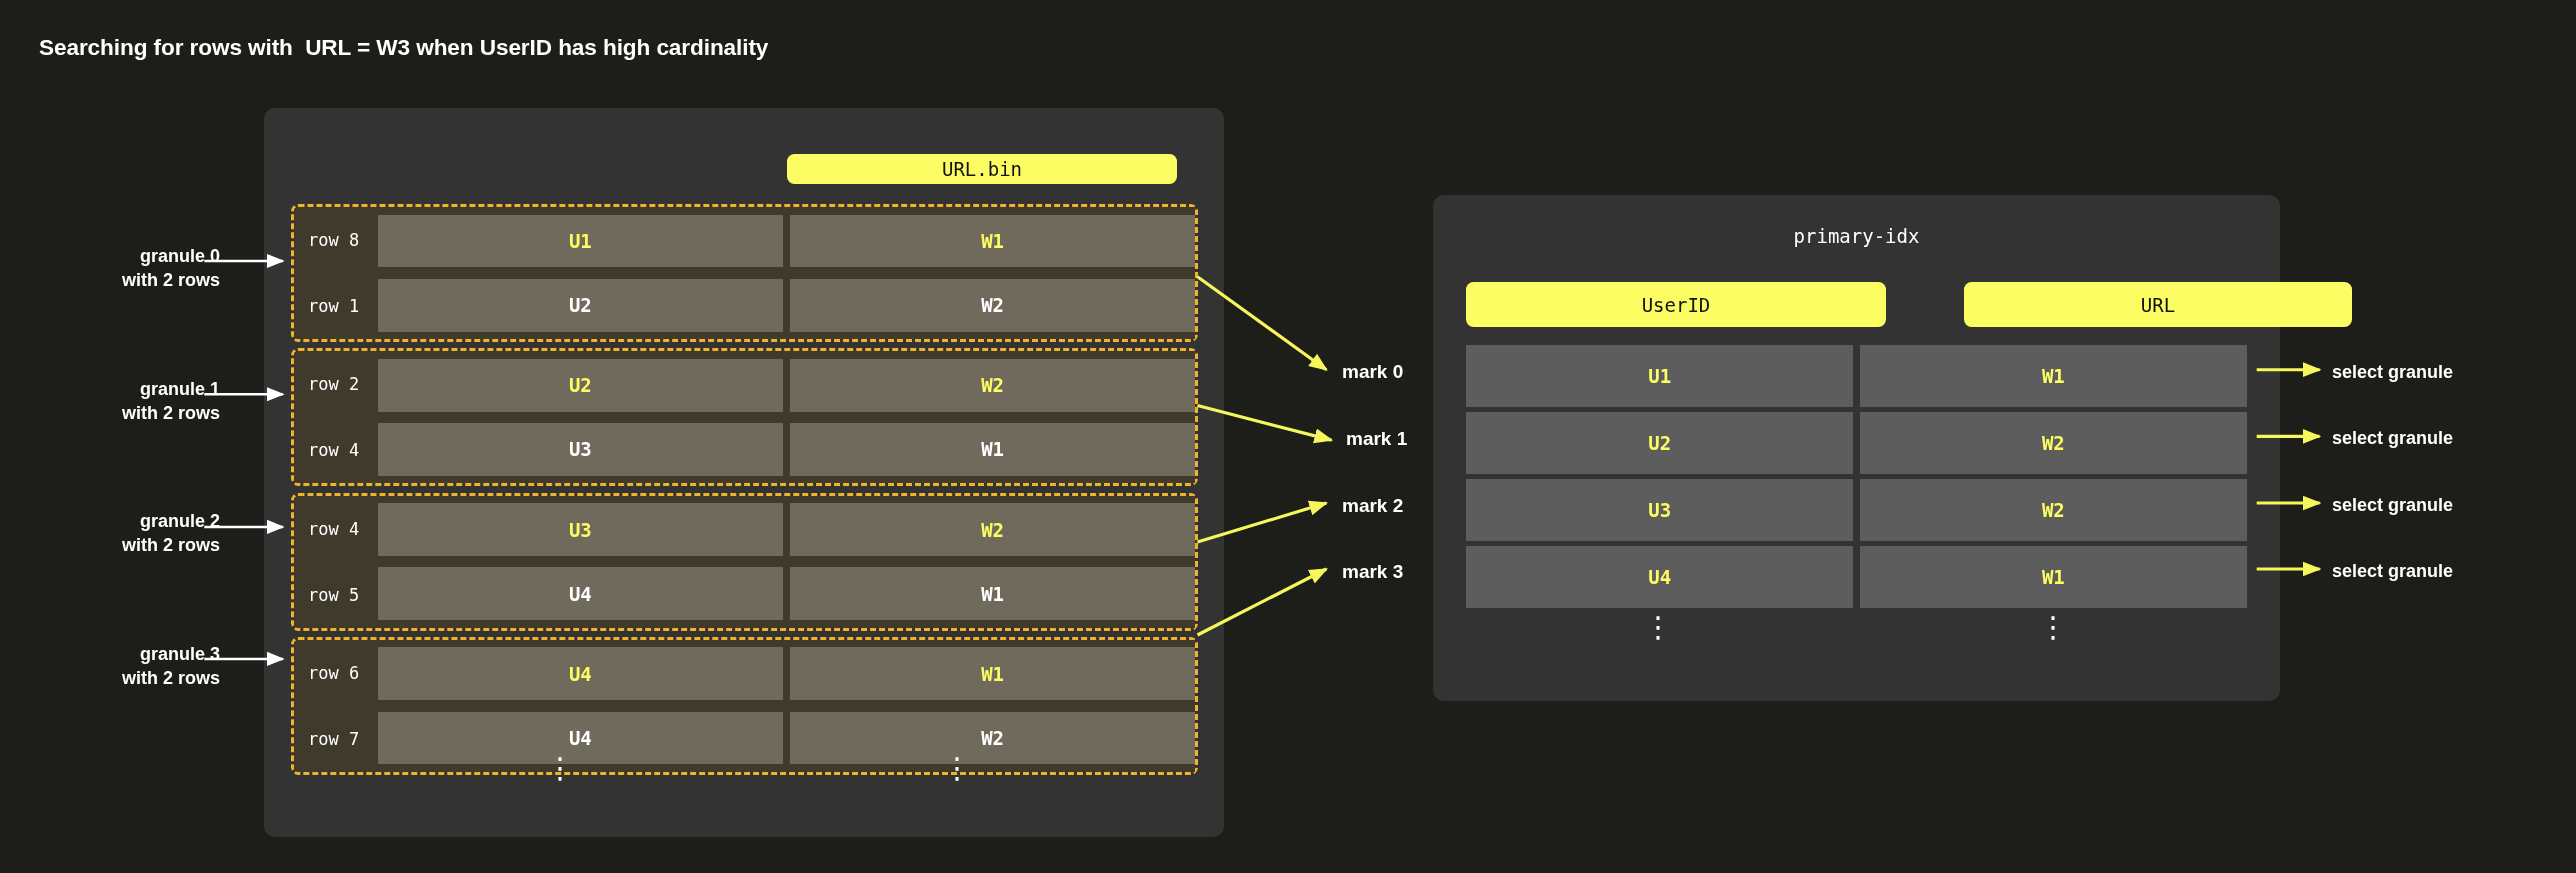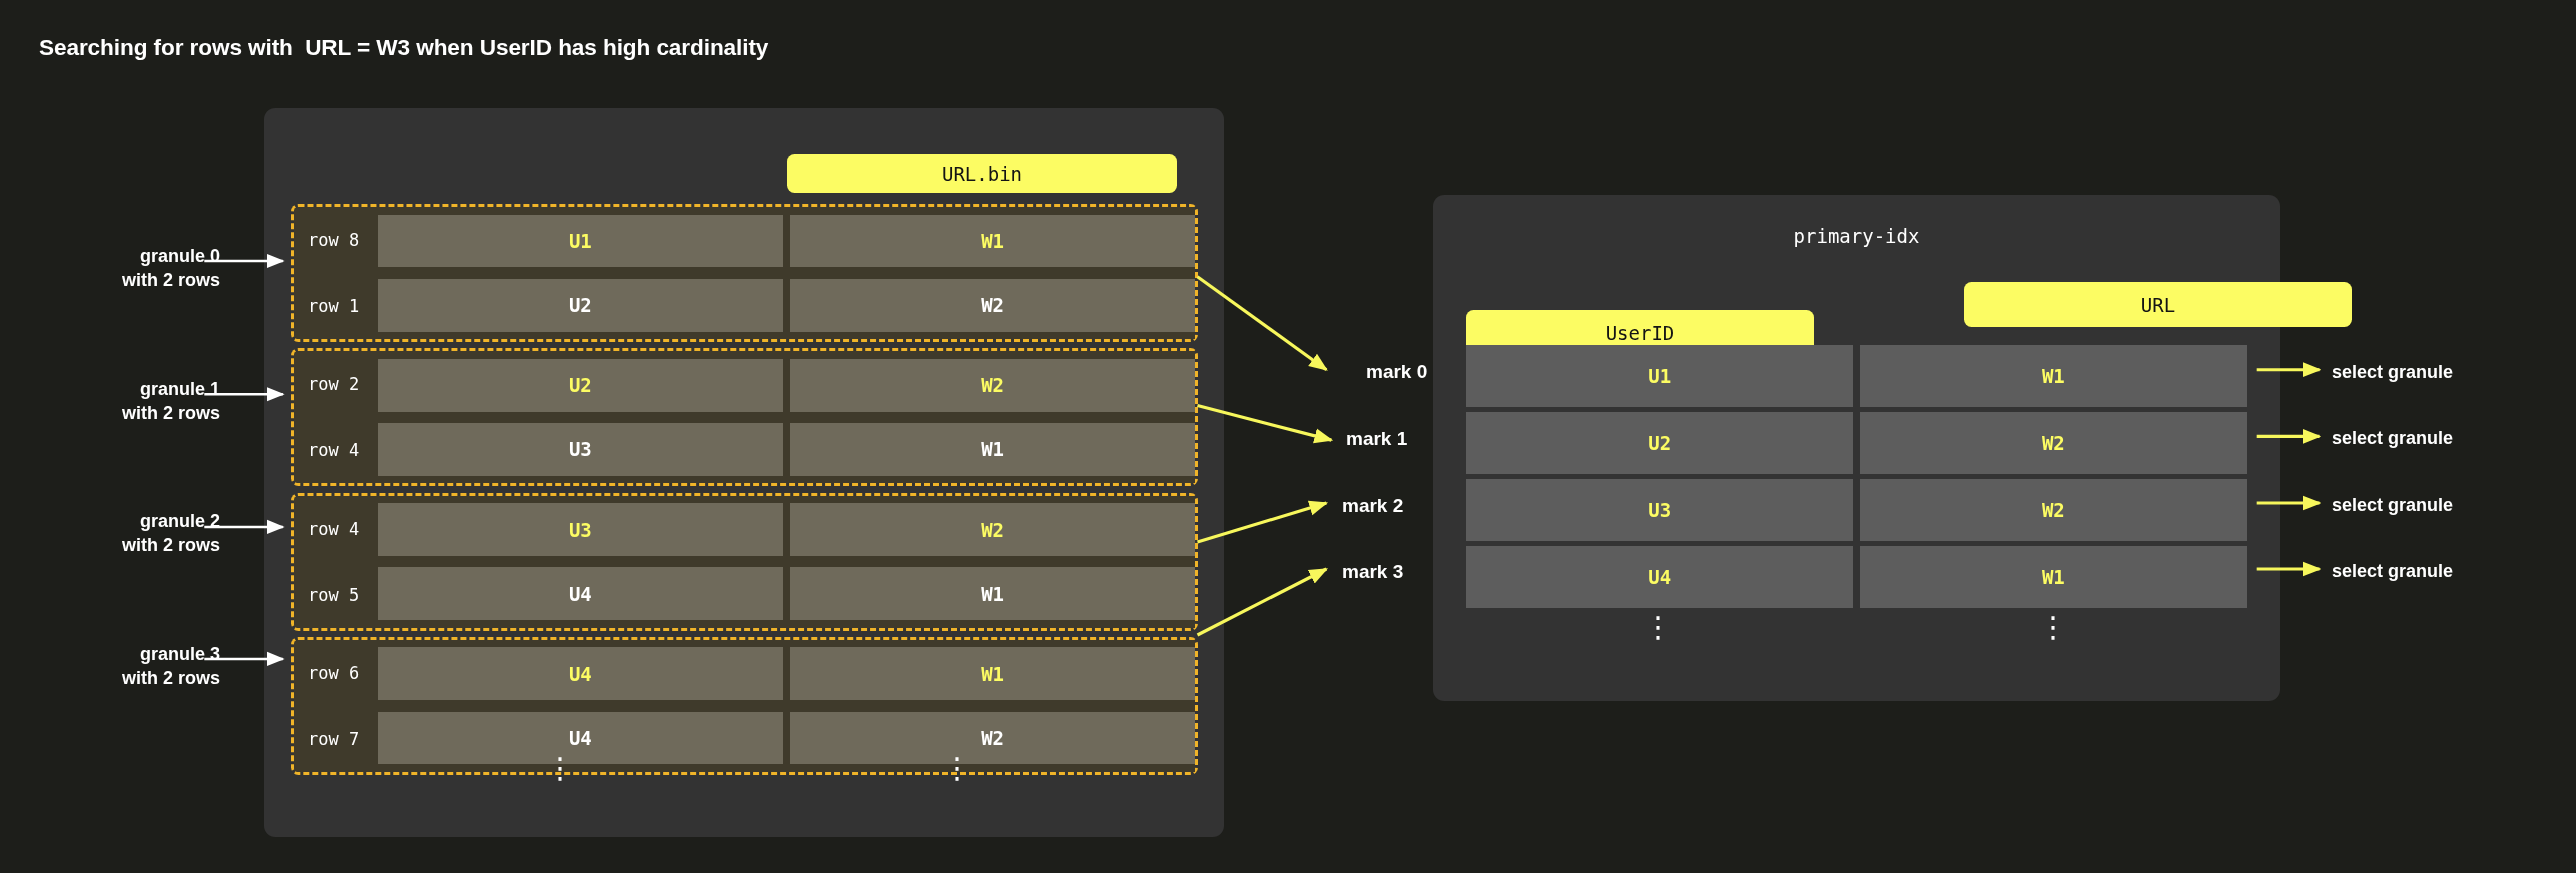--- a/index.html
+++ b/index.html
@@ -187,21 +187,21 @@
 </style>
 </head>
 <body>
 
 <div id="root">
 
   <div id="page-title">Searching for rows with  URL = W3 when UserID has high cardinality</div>
 
   <div class="panel" id="parts-panel"></div>
 
-  <div class="col-chip" style="left:787px; top:154px; width:390px; height:39px;">URL.bin</div>
+  <div class="col-chip" style="left:787px; top:154px; width:390px; height:30px;">URL.bin</div>
 
   <div id="parts-table">
 
     <div class="granule">
       <div class="prow">
         <div class="rowlabel first">row 8</div>
         <div class="cellwrap first">
           <div class="pcell userid hi">U1</div>
           <div class="pcell url hi">W1</div>
         </div>
@@ -273,30 +273,30 @@
 
   <div class="granule-note" style="left:38px; top:245px; width:182px;">granule 0
 with 2 rows</div>
   <div class="granule-note" style="left:38px; top:378px; width:182px;">granule 1
 with 2 rows</div>
   <div class="granule-note" style="left:38px; top:510px; width:182px;">granule 2
 with 2 rows</div>
   <div class="granule-note" style="left:38px; top:643px; width:182px;">granule 3
 with 2 rows</div>
 
-  <div class="mark-label" style="left:1342px; top:361px;margin-left:24px;">mark 0</div>
+  <div class="mark-label" style="left:1342px; top:361px;">mark 0</div>
   <div class="mark-label" style="left:1346px; top:428px;">mark 1</div>
   <div class="mark-label" style="left:1342px; top:495px;">mark 2</div>
   <div class="mark-label" style="left:1342px; top:561px;">mark 3</div>
 
   <div class="panel" id="idx-panel"></div>
 
   <div id="idx-title">primary-idx</div>
 
-  <div class="col-chip" style="left:1466px; top:282px; width:348px; height:45px;margin-top:28px;">UserID</div>
+  <div class="col-chip" style="left:1466px; top:282px; width:420px; height:45px;">UserID</div>
   <div class="col-chip" style="left:1964px; top:282px; width:388px; height:45px;">URL</div>
 
   <div id="idx-rows" style="top:345px;">
     <div class="irow">
       <div class="icell userid">U1</div>
       <div class="icell url">W1</div>
     </div>
     <div class="irow">
       <div class="icell userid">U2</div>
       <div class="icell url">W2</div>

